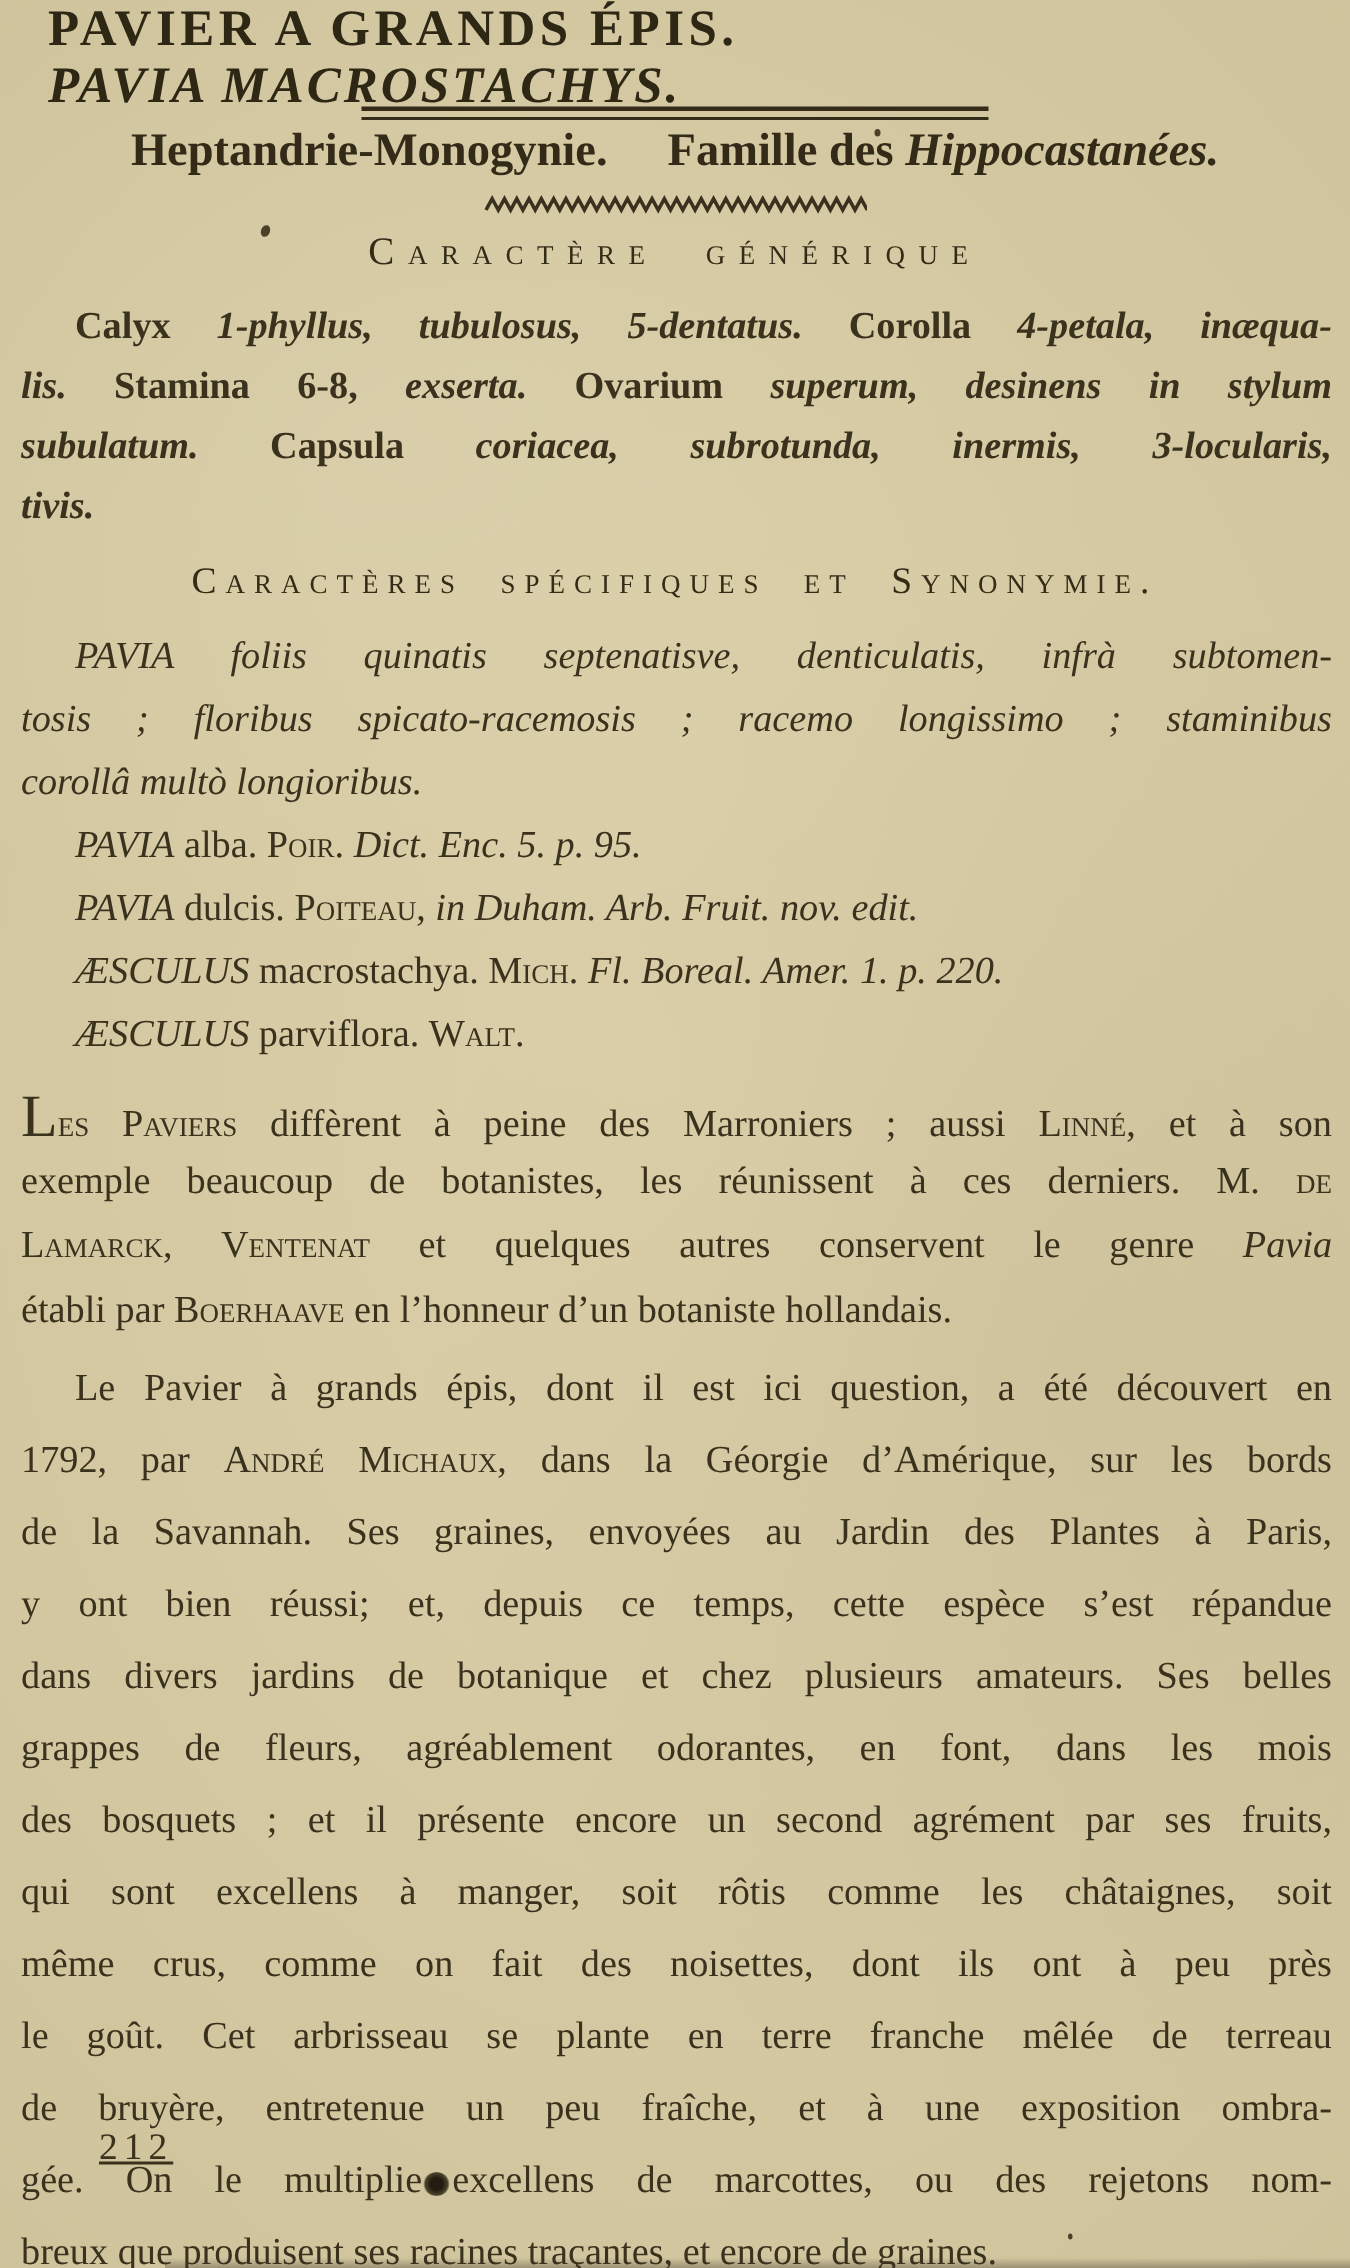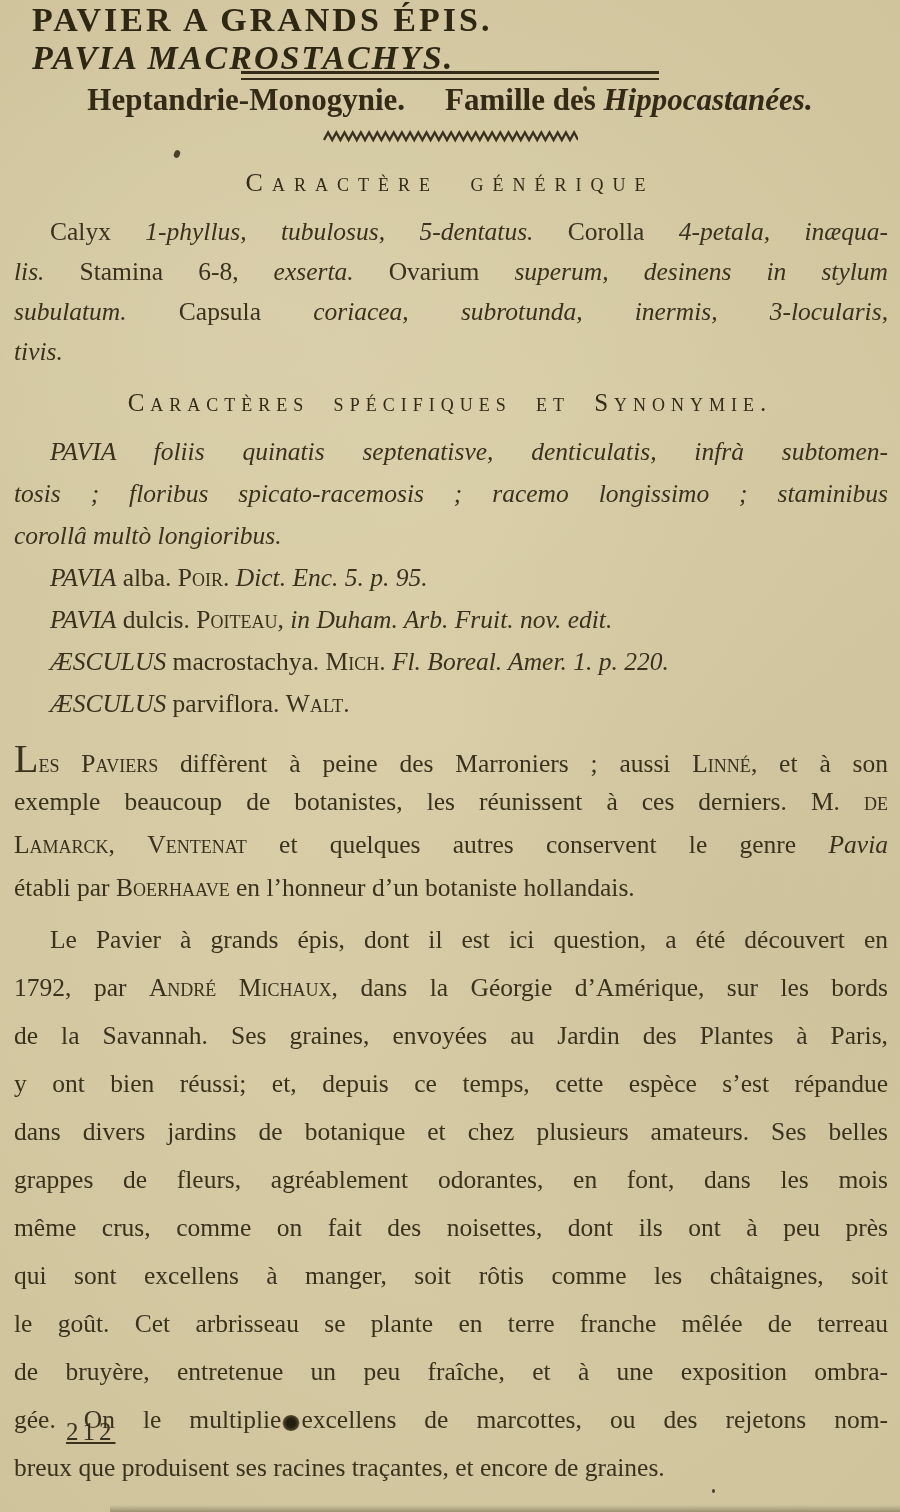--- a/index.html
+++ b/index.html
@@ -36,31 +36,31 @@
   }
   .subtitle .sub1{margin-right:40px;}
   .subtitle .fam-italic{font-style:italic;}
   
   .squiggle{display:block;margin:9px auto 0 auto;}
   
   .schead{
     margin:0;text-align:center;font-weight:400;
     font-variant:small-caps;color:#342c17;
   }
-  .schead1{margin-top:23px;font-size:26px;letter-spacing:9px;word-spacing:16px;height:32px;line-height:32px;}
+  .schead1{margin-top:8px;font-size:26px;letter-spacing:9px;word-spacing:16px;height:32px;line-height:32px;}
   .schead2{margin-top:15px;font-size:25px;letter-spacing:6px;word-spacing:12px;height:32px;line-height:32px;}
   
   .para{padding:0 12px 0 14px;}
   .tline{
     font-size:25.5px;
     text-align:justify;text-align-last:justify;
     overflow:hidden;
     color:#3a321d;
   }
-  .generic{margin-top:13px;}
+  .generic{margin-top:13px;font-weight:bold;}
   .generic .tline{line-height:40px;height:40px;}
   .specific{margin-top:12px;}
   .specific .tline{line-height:42px;height:42px;}
   .synonyms .tline{line-height:42px;height:42px;}
   .body1{margin-top:12px;}
   .body1 .tline{line-height:43px;height:43px;}
   .body2 .tline{line-height:35px;height:35px;margin-top:13px;}
   .tline.lastline{text-align-last:left;}
   .tline.indent{text-indent:36px;}
   
@@ -140,22 +140,23 @@
       <div class="tline lastline"><span class="seg-r">établi par </span><span class="seg-sc">Boerhaave</span><span class="seg-r"> en l’honneur d’un botaniste hollandais.</span></div>
     </div>
 
   <div class="para body2">
       <div class="tline indent"><span class="seg-r">Le Pavier à grands épis, dont il est ici question, a été découvert en</span></div>
       <div class="tline"><span class="seg-r">1792, par </span><span class="seg-sc">André Michaux</span><span class="seg-r">, dans la Géorgie d’Amérique, sur les bords</span></div>
       <div class="tline"><span class="seg-r">de la Savannah. Ses graines, envoyées au Jardin des Plantes à Paris,</span></div>
       <div class="tline"><span class="seg-r">y ont bien réussi; et, depuis ce temps, cette espèce s’est répandue</span></div>
       <div class="tline"><span class="seg-r">dans divers jardins de botanique et chez plusieurs amateurs. Ses belles</span></div>
       <div class="tline"><span class="seg-r">grappes de fleurs, agréablement odorantes, en font, dans les mois</span></div>
+      <div class="tline"><span class="seg-r">des bosquets ; et il présente encore un second agrément par ses fruits,</span></div>
+      <div class="tline"><span class="seg-r">qui sont excellens à manger, soit rôtis comme les châtaignes, soit</span></div>
       <div class="tline"><span class="seg-r">même crus, comme on fait des noisettes, dont ils ont à peu près</span></div>
-      <div class="tline"><span class="seg-r">qui sont excellens à manger, soit rôtis comme les châtaignes, soit</span></div>
       <div class="tline"><span class="seg-r">le goût. Cet arbrisseau se plante en terre franche mêlée de terreau</span></div>
       <div class="tline"><span class="seg-r">de bruyère, entretenue un peu fraîche, et à une exposition ombra-</span></div>
       <div class="tline"><span class="seg-r">gée. On le multiplie</span><span class="blot"></span><span class="seg-r">excellens de marcottes, ou des rejetons nom-</span></div>
       <div class="tline lastline"><span class="seg-r">breux que produisent ses racines traçantes, et encore de graines.</span></div>
     </div>
 
   <div class="pageno">212</div>
 
   <div class="edge-shade"></div>
   <div class="speck speck1"></div>

